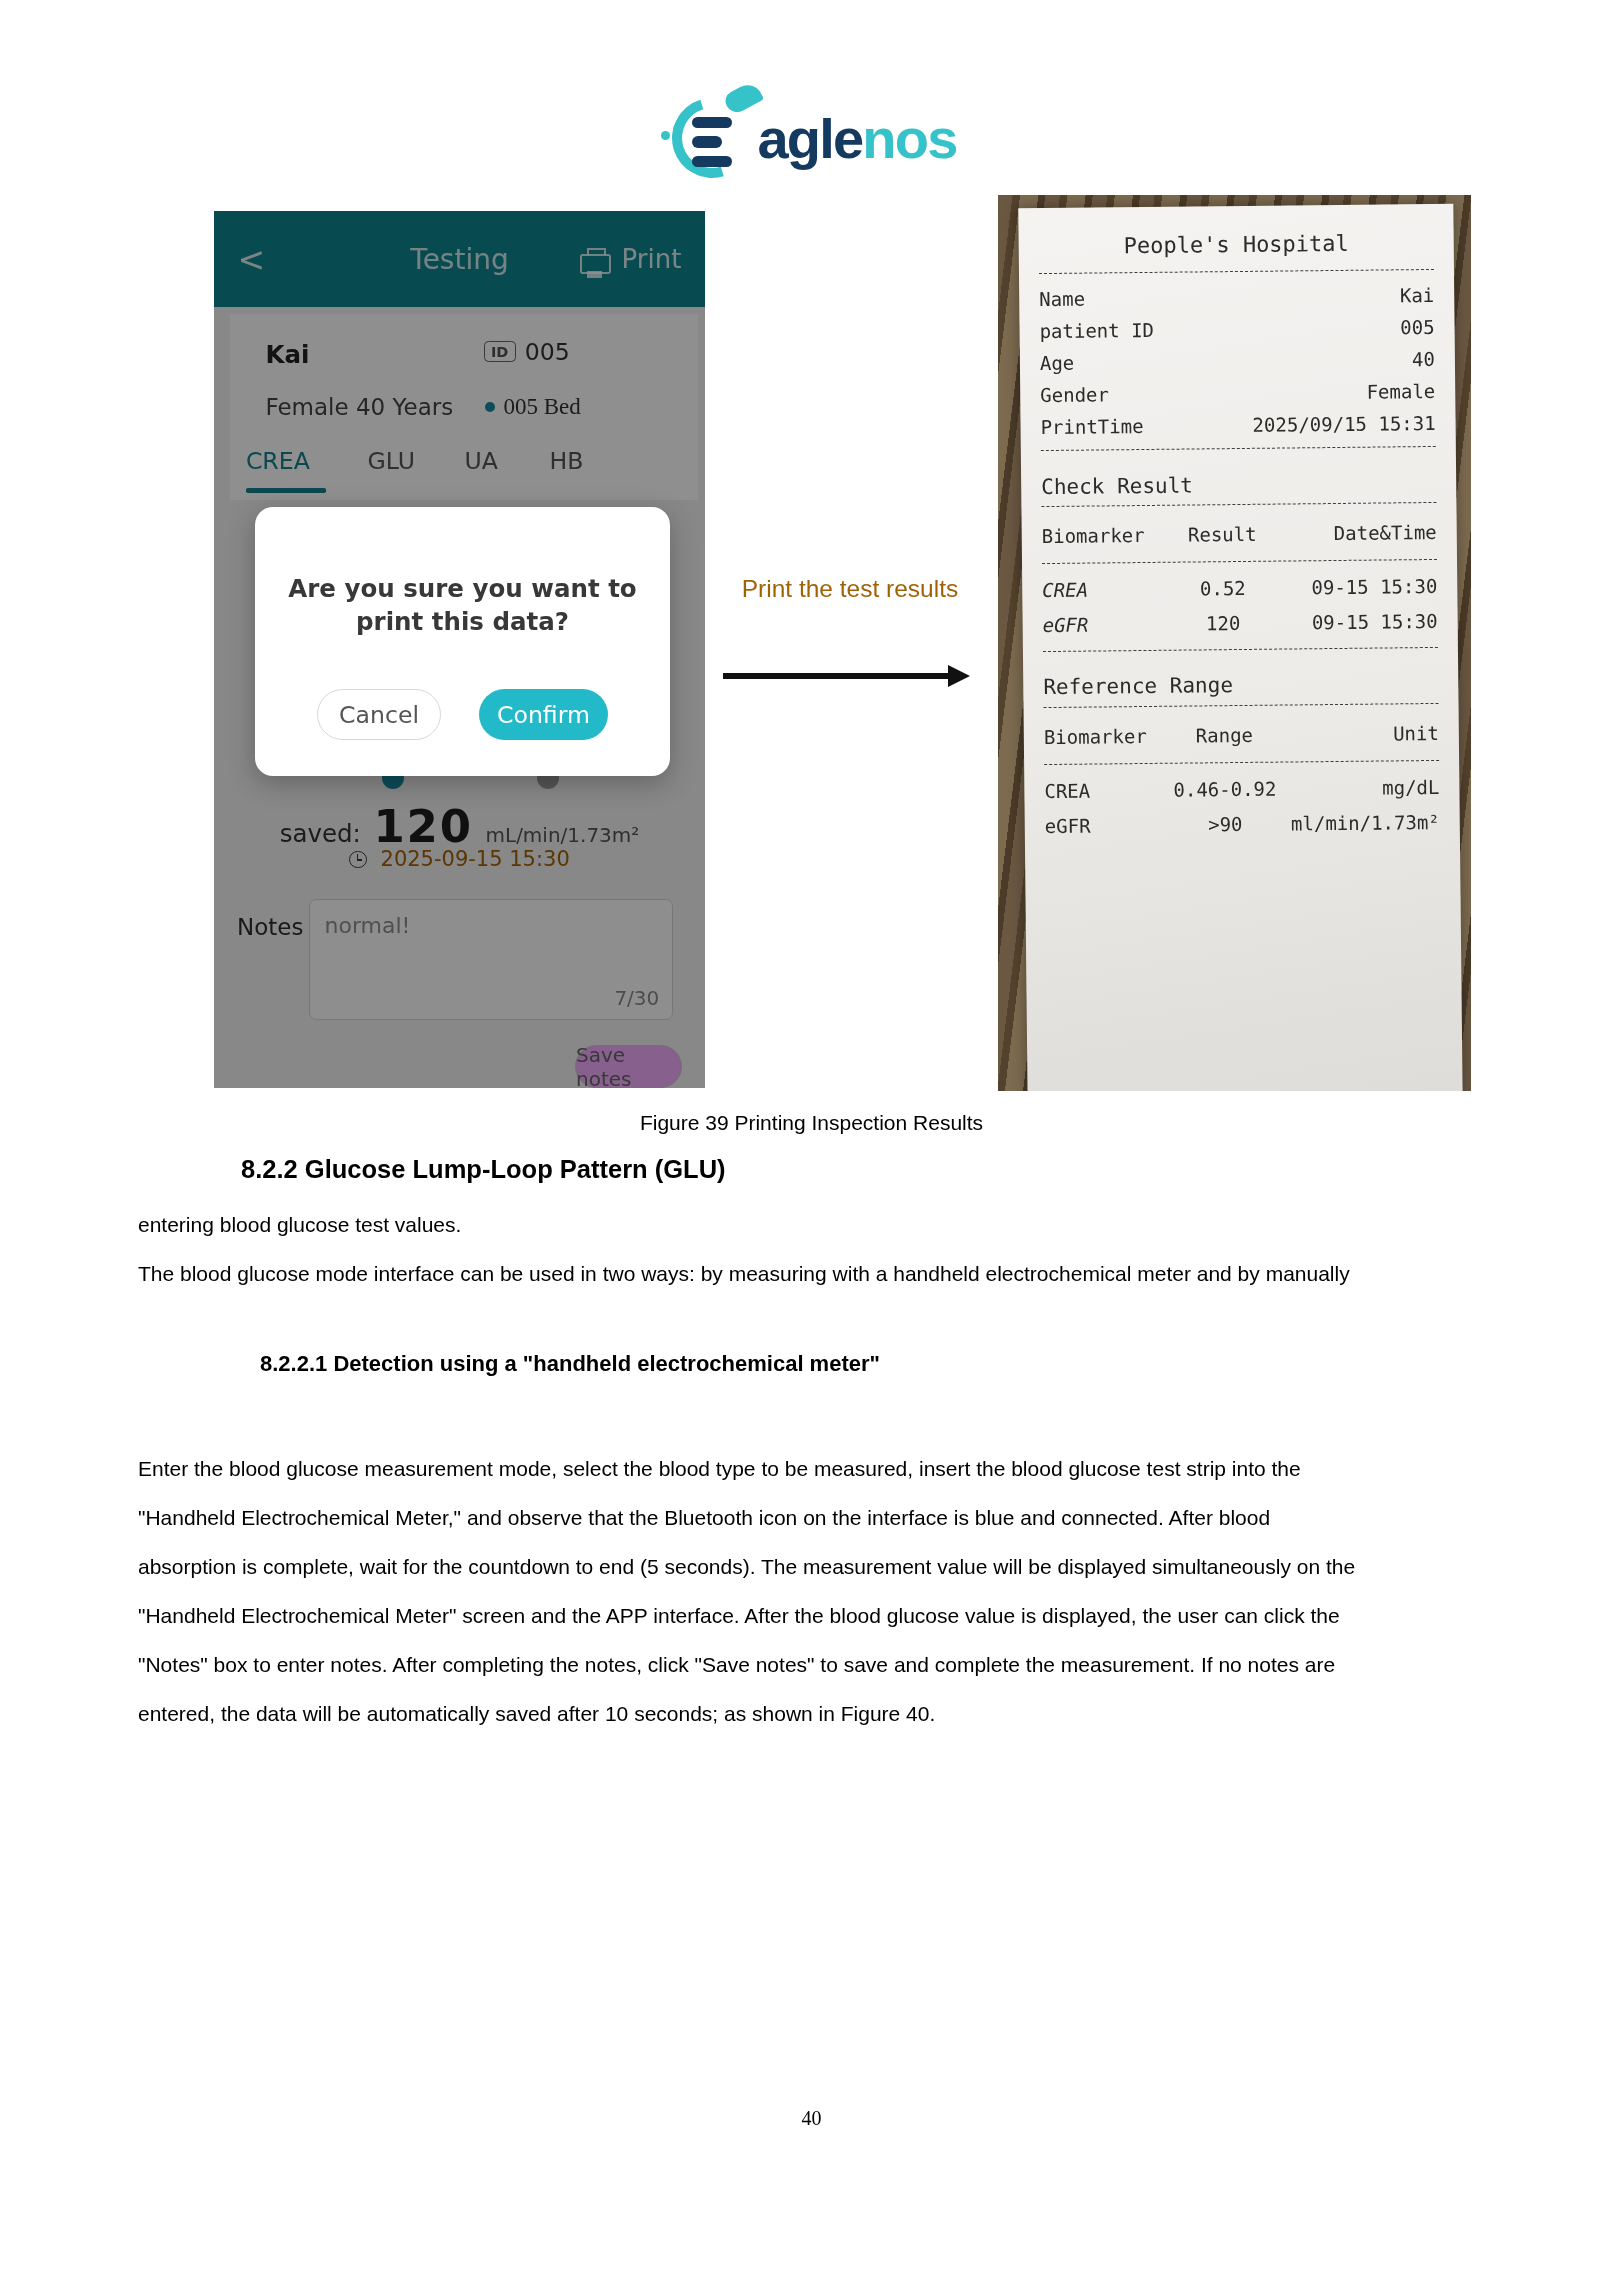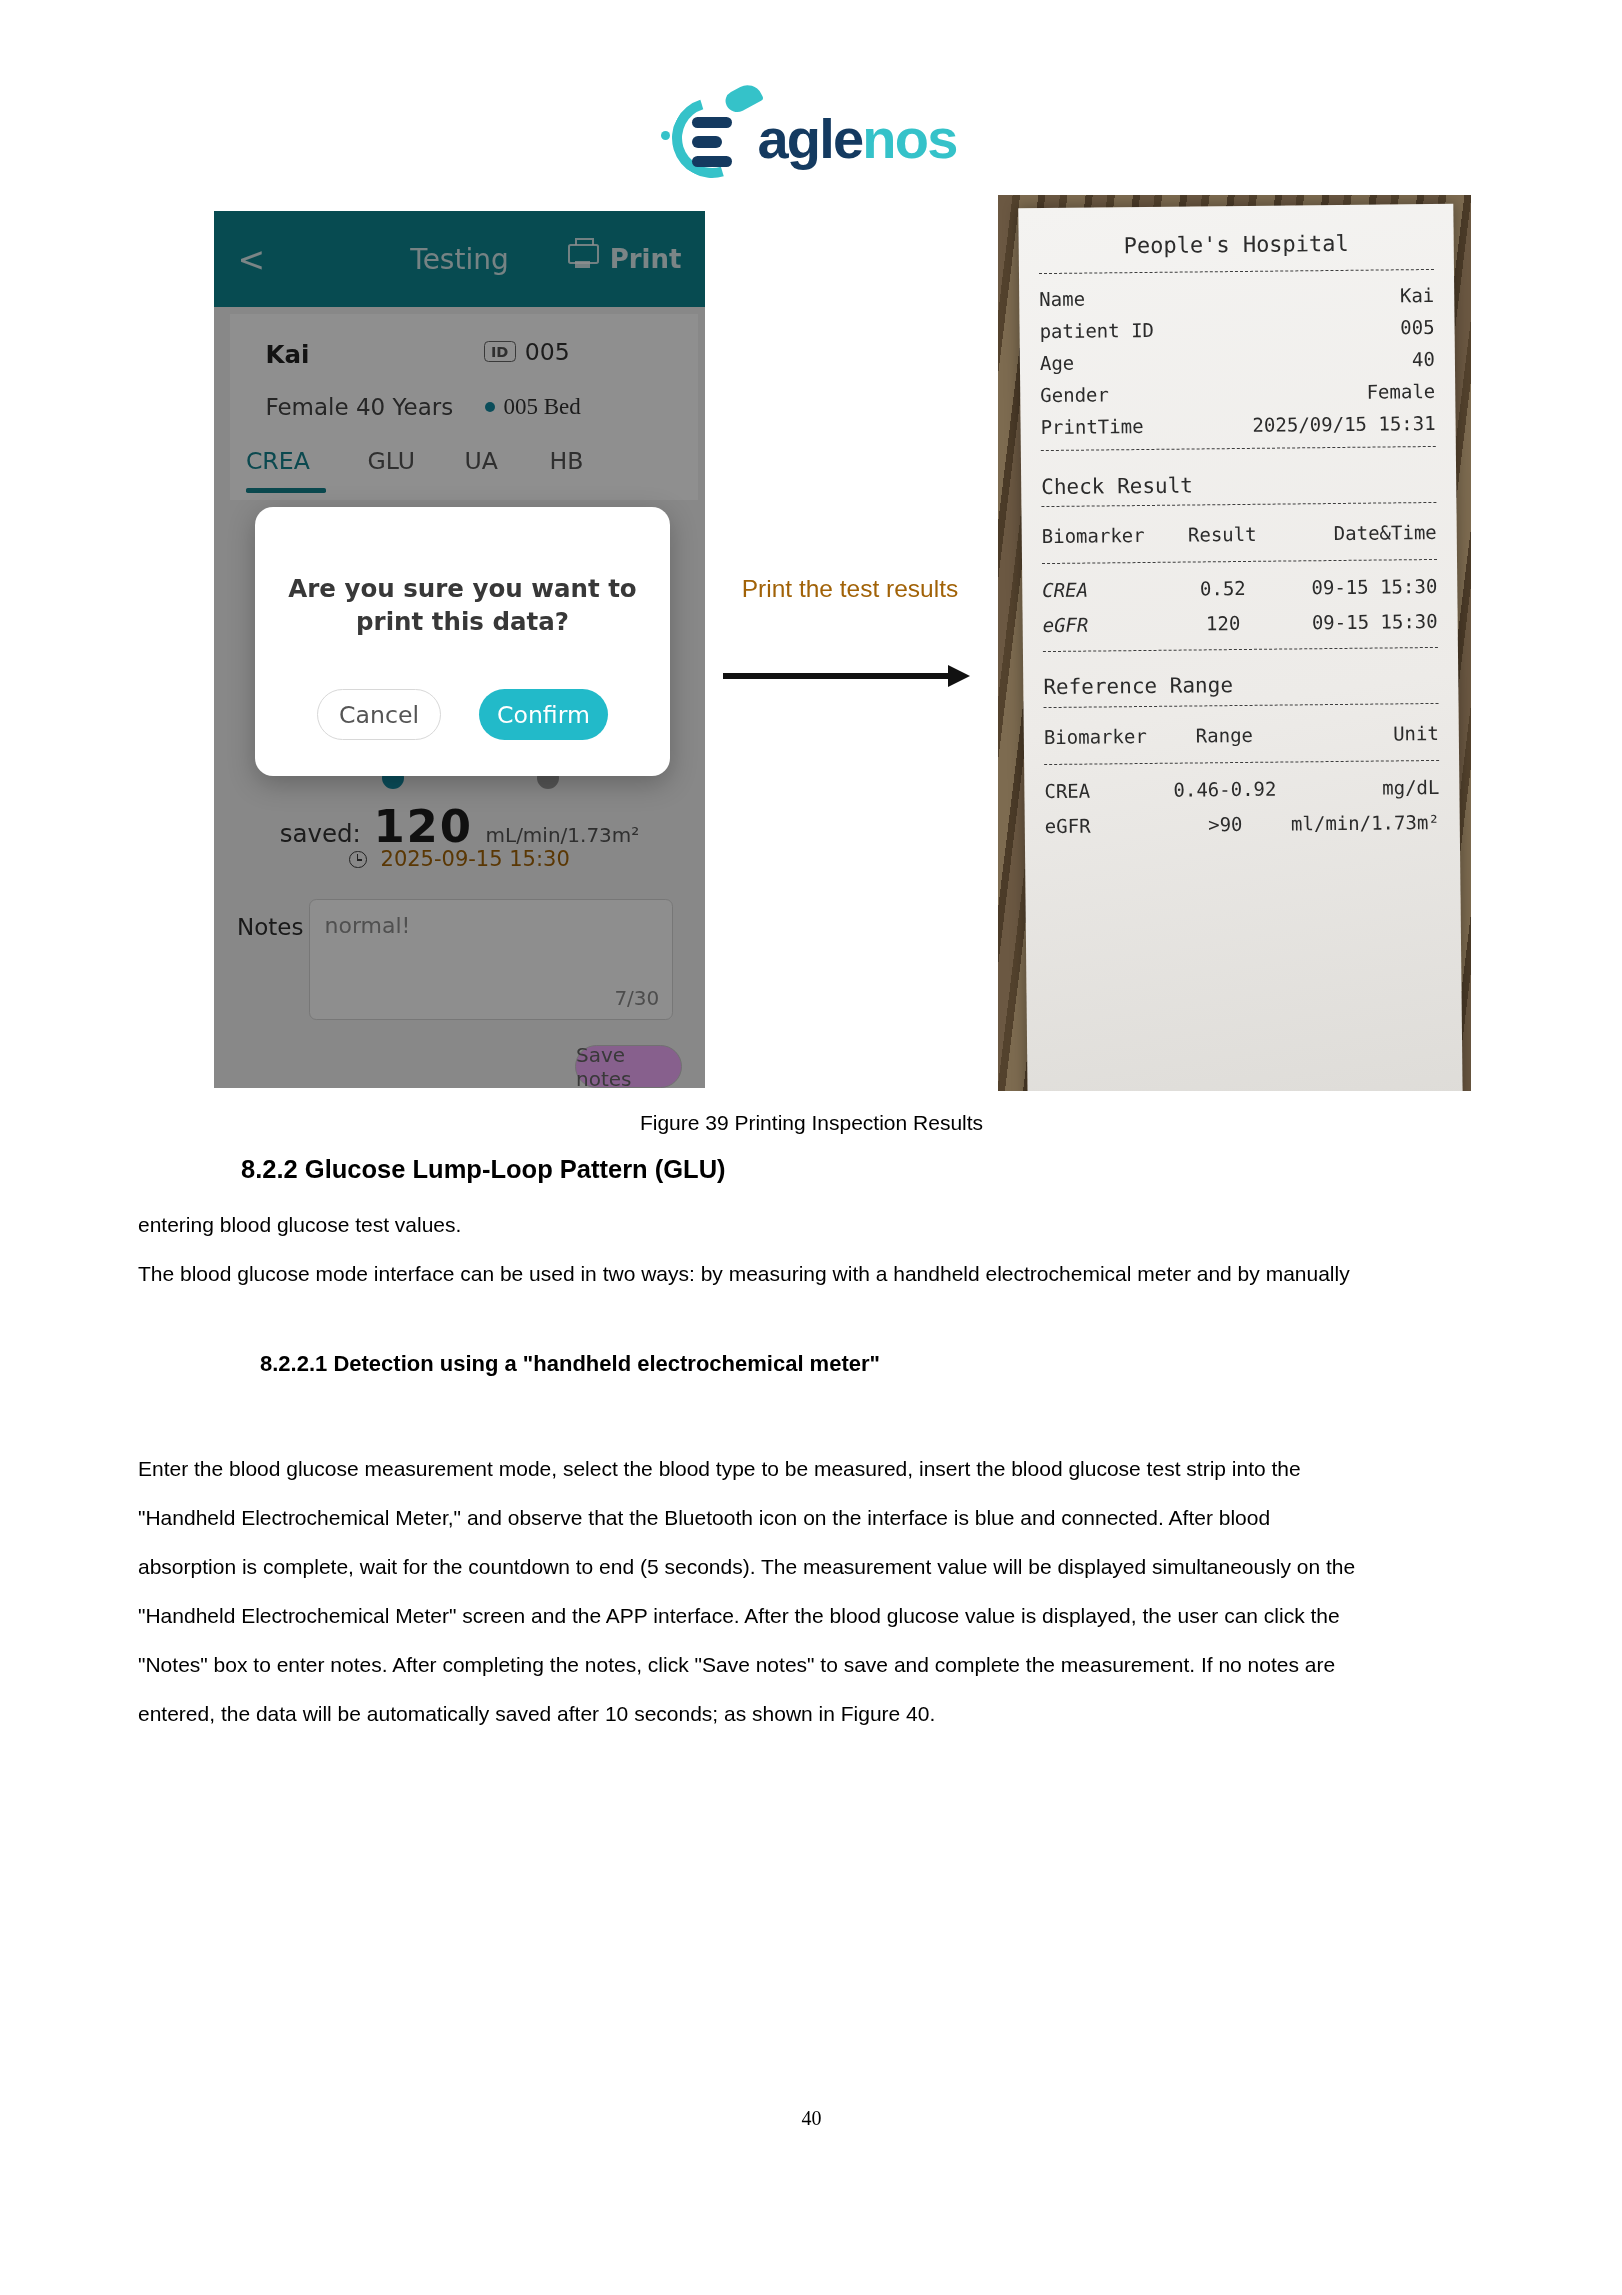--- a/index.html
+++ b/index.html
@@ -21,21 +21,21 @@
   .logo-text { font-size:56px; font-weight:bold; letter-spacing:-1.8px; margin-left:-5.5px; line-height:1; }
   .logo-text .dark { color:#143a60;margin-top:42px; }
   .logo-text .teal { color:#35c2c9; }
 
   
   .phone { position:absolute; left:214px; top:211px; width:491px; height:877px; background:#f2f2f2; overflow:hidden;
            font-family:"DejaVu Sans", sans-serif; }
   .phone-header { position:relative; height:96px; background:#0e8691; display:flex; align-items:center; padding:0 23.6px; z-index:1; }
   .ph-back { color:rgba(255,255,255,0.85); font-size:33px; line-height:1; width:36px; }
   .ph-title { position:absolute; left:0; right:0; text-align:center; color:rgba(255,255,255,0.82); font-size:28px; }
-  .ph-print { margin-left:auto; display:flex; align-items:flex-start; gap:11px; color:rgba(255,255,255,0.85); font-size:26px; z-index:2;font-weight:bold; }
+  .ph-print { margin-left:auto; display:flex; align-items:flex-end; gap:11px; color:rgba(255,255,255,0.85); font-size:26px; z-index:2; }
   .printer-icon { position:relative; width:31px; height:20px; border:2.7px solid rgba(255,255,255,0.8); border-radius:2.7px; }
   .printer-icon::before { content:""; position:absolute; left:5.5px; top:-8.2px; width:14.5px; height:5.5px; border:2.7px solid rgba(255,255,255,0.8); border-bottom:none; }
   .printer-icon::after { content:""; position:absolute; left:5.5px; bottom:-5.5px; width:14.5px; height:6.4px; background:rgba(255,255,255,0.8); }
 
   .patient-card { position:absolute; left:15.5px; right:7.3px; top:103px; height:109px; background:#ffffff; padding:16.4px 22px; }
   .pc-name { position:absolute; left:36px; top:25.5px; font-size:24.5px; font-weight:bold; color:#222; }
   .pc-idwrap { position:absolute; left:254px; top:23.6px; display:flex; align-items:center; gap:9px; font-size:23.6px; color:#333; }
   .id-badge { display:inline-block; border:1.8px solid #666; border-radius:4.5px; font-size:14.5px; padding:1.8px 6.4px; color:#555; font-weight:bold; }
   .pc-demo { position:absolute; left:36px; top:80px; font-size:23px; color:#444; }
   .pc-bedwrap { position:absolute; left:255px; top:80px; display:flex; align-items:center; gap:9px; font-size:23px; color:#333;font-family:Liberation Serif, serif; }

